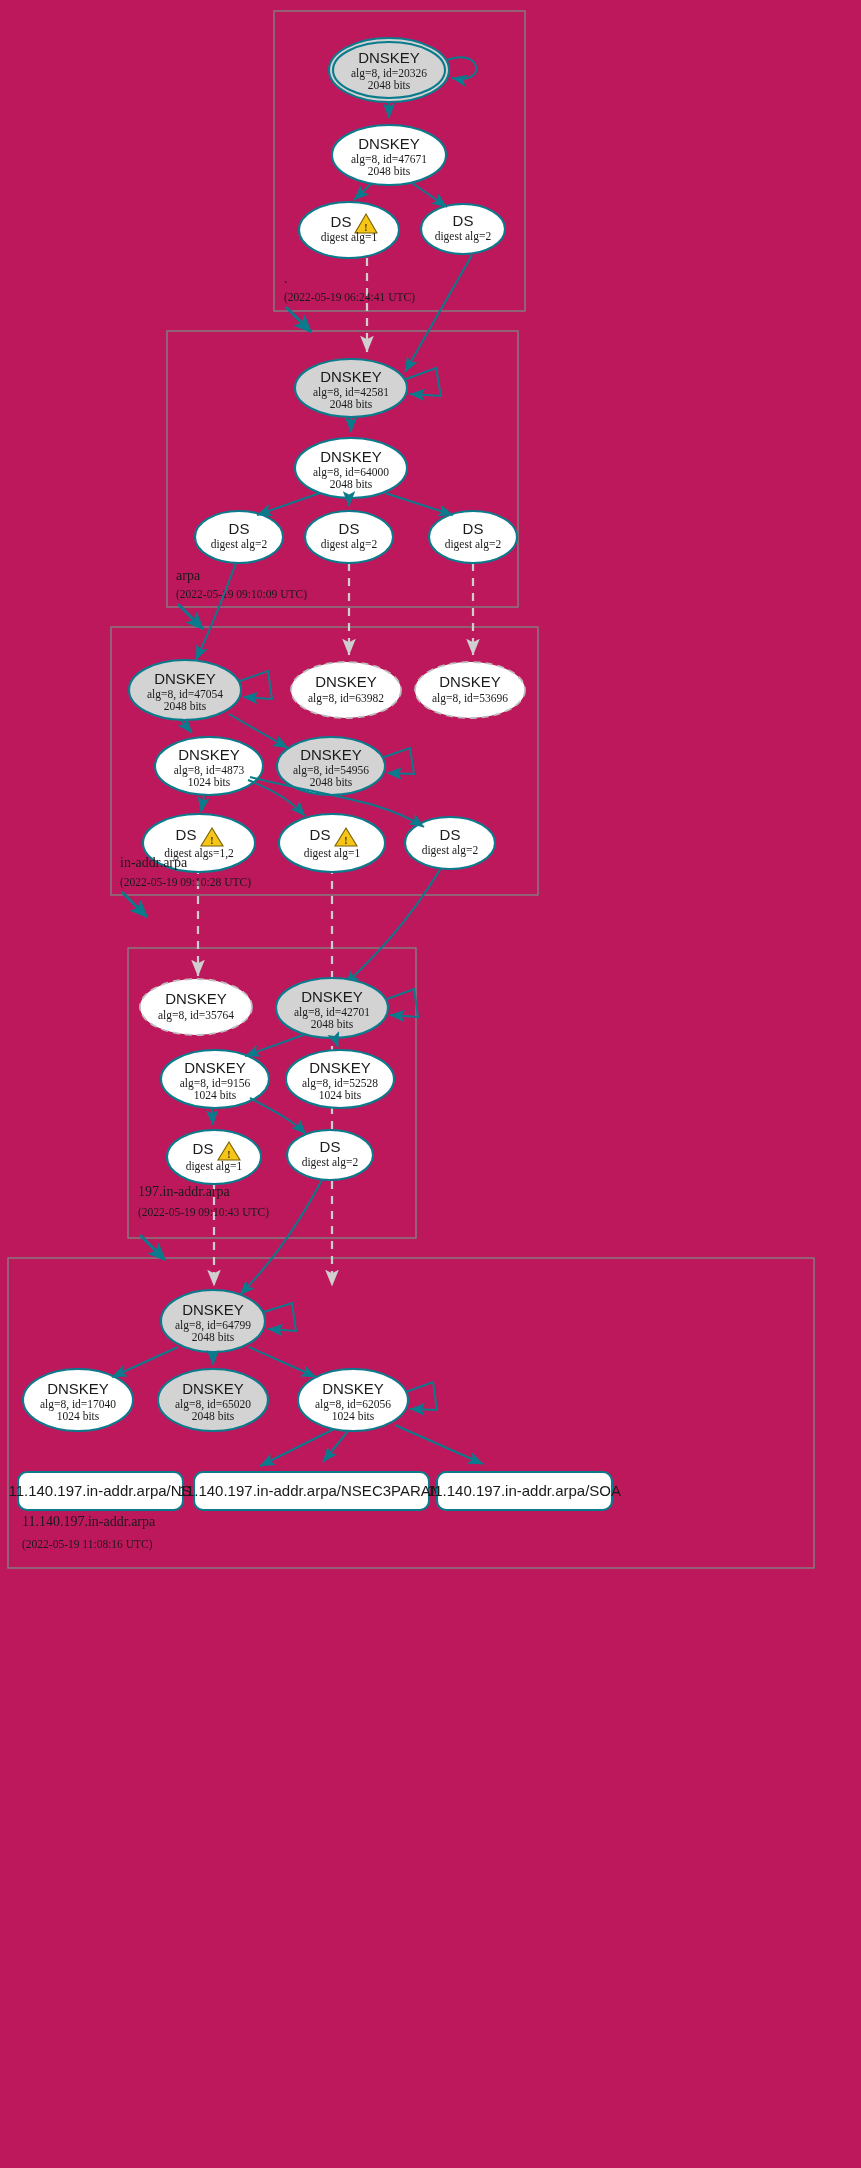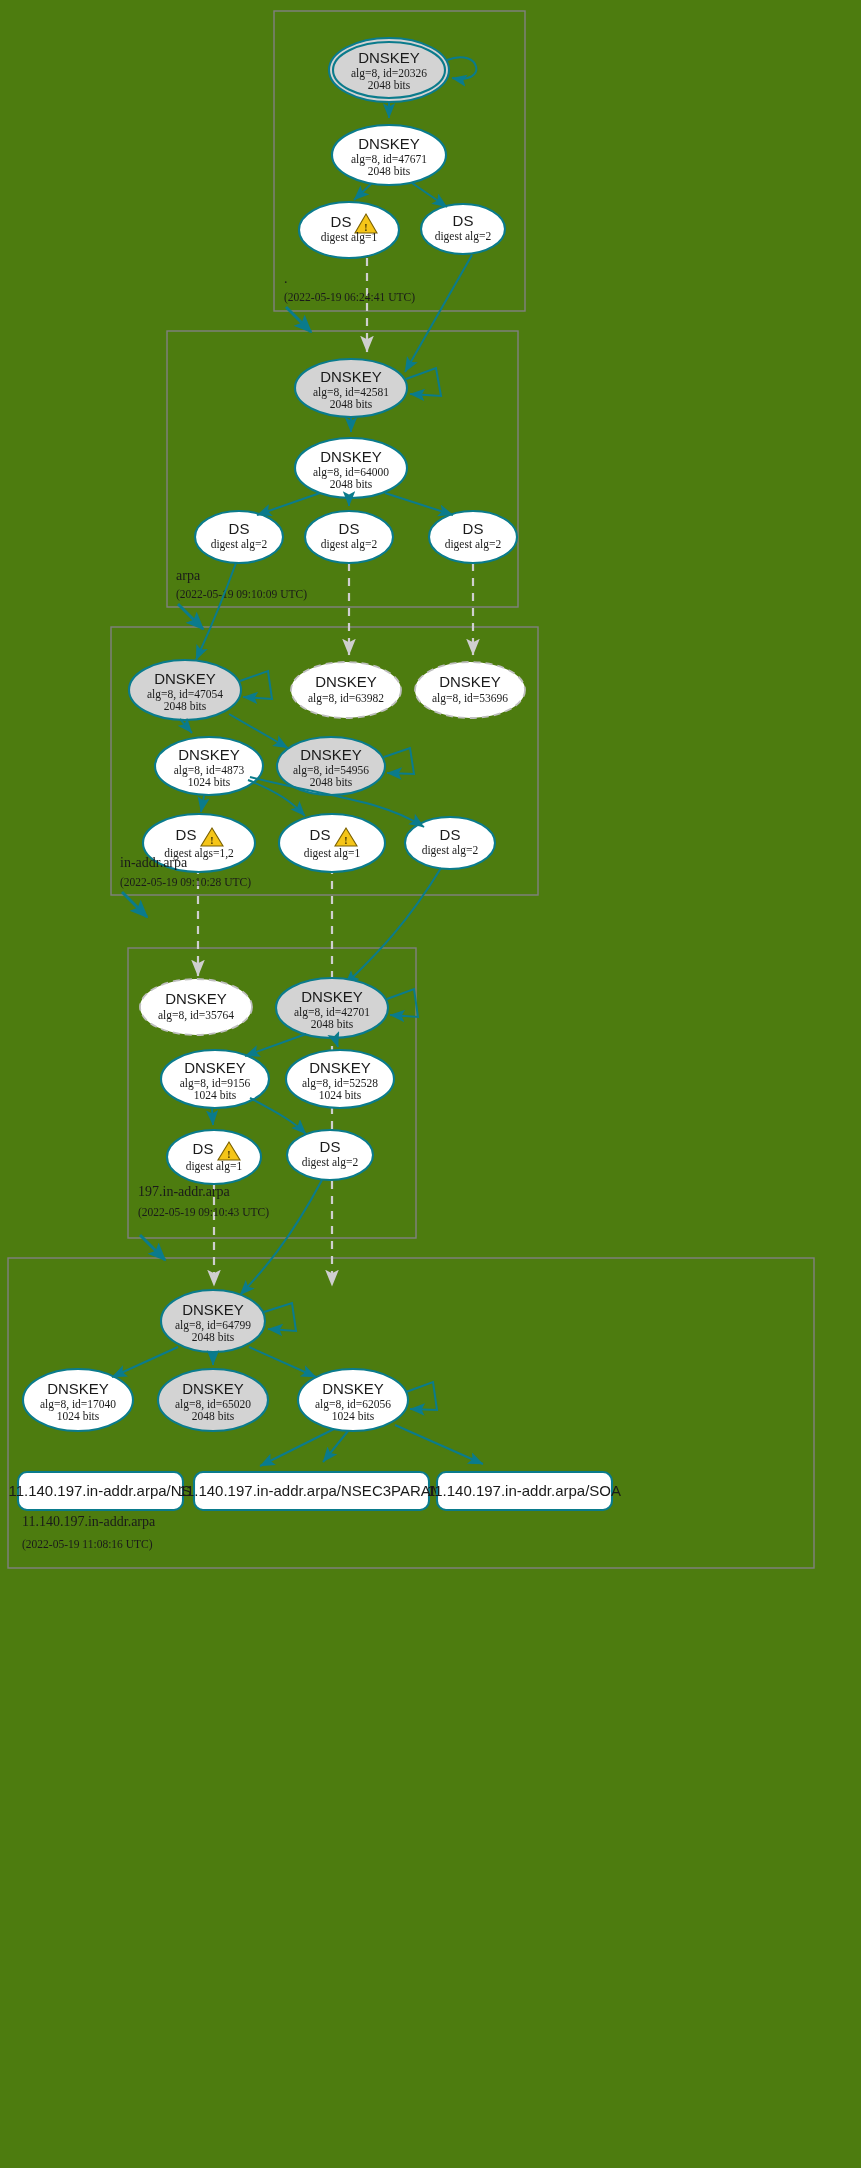--- a/index.html
+++ b/index.html
@@ -1,17 +1,17 @@
 <!DOCTYPE html>
 <html><head>
 <meta charset="utf-8">
 <style>
   html,body{margin:0;padding:0;background:#ffffff;}
   body{font-family:"Liberation Sans",sans-serif;}
-  #stage{position:relative;width:861px;height:2168px;overflow:hidden;background:#4d7c0f;}
+  #stage{position:relative;width:861px;height:2168px;overflow:hidden;background:#be185d;}
   svg{display:block;}
   .zone-rect{fill:none;stroke:#808080;stroke-width:1.4;}
   .node-ell{stroke:#0a7b8c;stroke-width:2.1;}
   .ell-white{fill:#ffffff;}
   .ell-gray{fill:#d3d3d3;}
   .ell-dashed{fill:#ffffff;stroke:#bfbfbf;stroke-width:1.8;stroke-dasharray:7,5;}
   .rrset-rect{fill:#ffffff;stroke:#0a7b8c;stroke-width:2.1;}
   .edge{fill:none;stroke:#0a7b8c;stroke-width:2.0;}
   .edge-thick{fill:none;stroke:#0a7b8c;stroke-width:3.0;}
   .edge-dash{fill:none;stroke:#cfcfcf;stroke-width:2.2;stroke-dasharray:8,7;}

